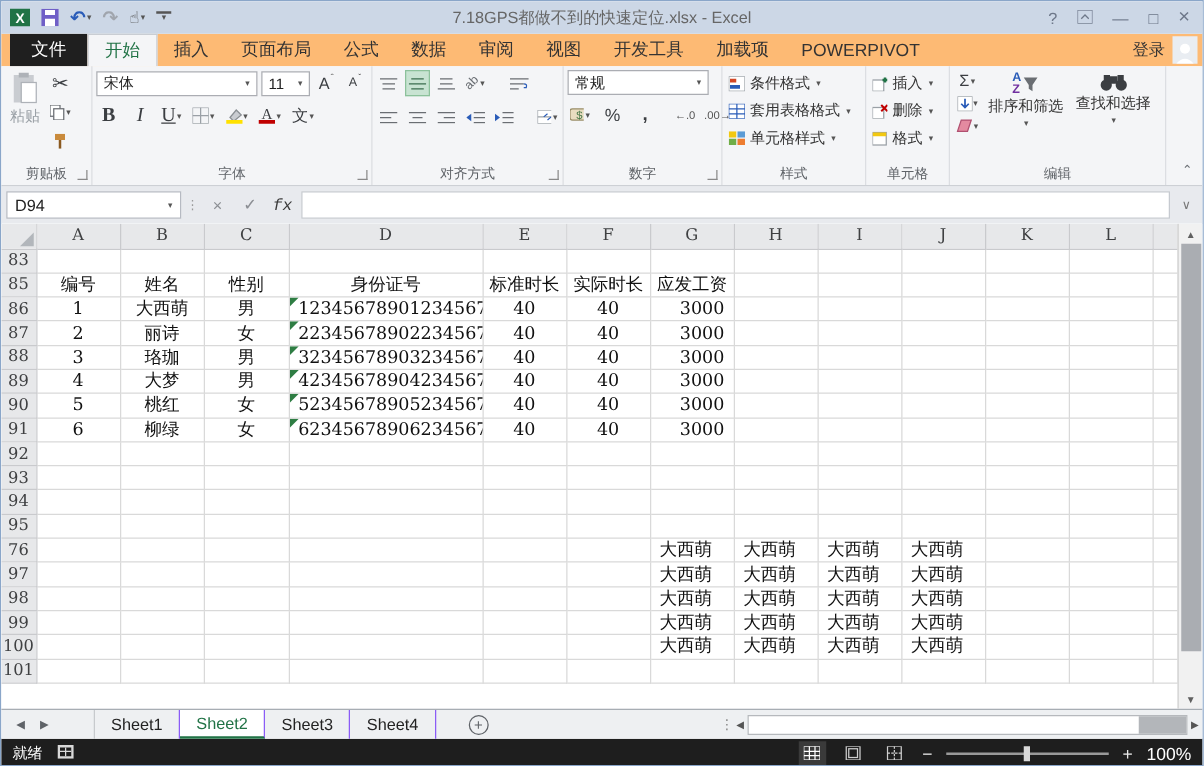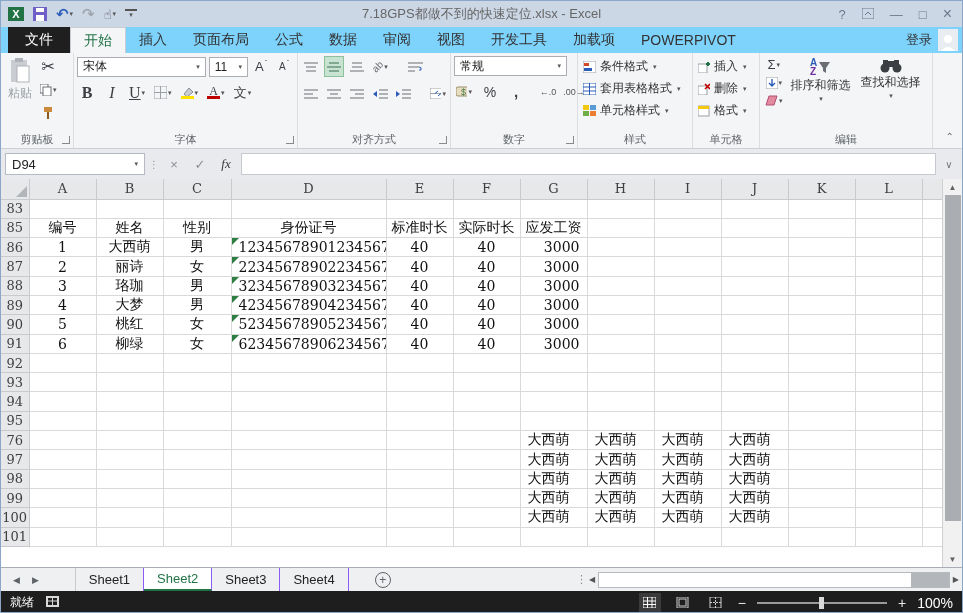--- a/index.html
+++ b/index.html
@@ -13,21 +13,21 @@
   .qicon{display:inline-flex;align-items:center;font-size:13px;color:#555}
   .undo-glyph{color:#2a5cb8;font-size:15px;font-weight:bold}
   .redo-glyph{color:#a0a5ad;font-size:15px;font-weight:bold}
   .mini-arrow{font-size:7px;color:#555;margin-left:1px}
   .qat-more{width:12px;border-top:2px solid #555;font-size:7px;color:#555;text-align:center;line-height:8px}
   .titletext{position:absolute;left:0;right:0;text-align:center;font-size:13px;color:#666}
   .winbtns{margin-left:auto;display:flex;align-items:center;gap:16px;padding-right:10px;color:#6d7789;font-size:13px;z-index:2}
   .winbtn{cursor:default}
 
   
-  .tabrow{height:26px;background:#7dd3fc;display:flex;align-items:stretch;font-size:14px}
+  .tabrow{height:26px;background:#fdba74;display:flex;align-items:stretch;font-size:14px}
   .file-tab{background:#1f1f1f;color:#fff;padding:0 17px;display:flex;align-items:center;margin-left:7px}
   .rtab{padding:0 13px;display:flex;align-items:center;color:#333}
   .rtab.active{background:#f4f5f7;color:#217346;border:1px solid #c9cdd3;border-bottom:none}
   .signin{margin-left:auto;display:flex;align-items:center;gap:6px;padding-right:4px;color:#333;font-size:13px}
   .avatar{width:20px;height:22px;background:#e9edf2;display:flex;align-items:flex-end;justify-content:center}
 
   
   .ribbon{height:96px;background:#f4f5f7;border-bottom:1px solid #cdd0d5;display:flex;position:relative}
   .rgroup{display:flex;flex-direction:column;border-right:1px solid #dcdee2;position:relative;padding:3px 3px 0}
   .rbody{flex:1}
@@ -45,21 +45,21 @@
   .grayed{color:#9aa0a6}
   .swatch{display:block;height:3px;width:13px;margin-top:-1px}
   .lineicon{display:block}
 
   
   .fbar{height:30px;background:#e8eaee;display:flex;align-items:center;padding:4px 4px;gap:4px}
   .namebox{width:140px;height:22px;background:#fff;border:1px solid #b6bac2;display:flex;align-items:center;font-size:13px;padding:0 6px;color:#222}
   .namebox .arrow{margin-left:auto}
   .fdots{color:#9a9a9a;font-size:10px;letter-spacing:0}
   .fbtn{color:#8c8f94;font-size:13px;width:22px;text-align:center}
-  .fx{font-family:Liberation Serif, serif;font-style:italic;color:#3a3a3a}
+  .fx{font-family:Liberation Mono, monospace;font-style:italic;color:#3a3a3a}
   .finput{flex:1;height:22px;background:#fff;border:1px solid #c6cad0}
   .fexpand{width:18px;color:#777;font-size:10px;text-align:center}
 
   
   .gridwrap{position:relative;height:388px;overflow:hidden;background:#fff}
   table.sheet{table-layout:fixed;border-collapse:collapse;width:941px}
   td{border-right:1px solid #d9d9d9;border-bottom:1px solid #d9d9d9;overflow:hidden;white-space:nowrap;font-family:"DejaVu Serif","Liberation Serif",serif}
   .colhead-row{height:20px}
   .gridrow{height:19.3px}
   .colhead,.rowhead,.corner{background:#e7e8ea;border-color:#c9cacd;color:#3f4042;text-align:center;font-size:13px}

